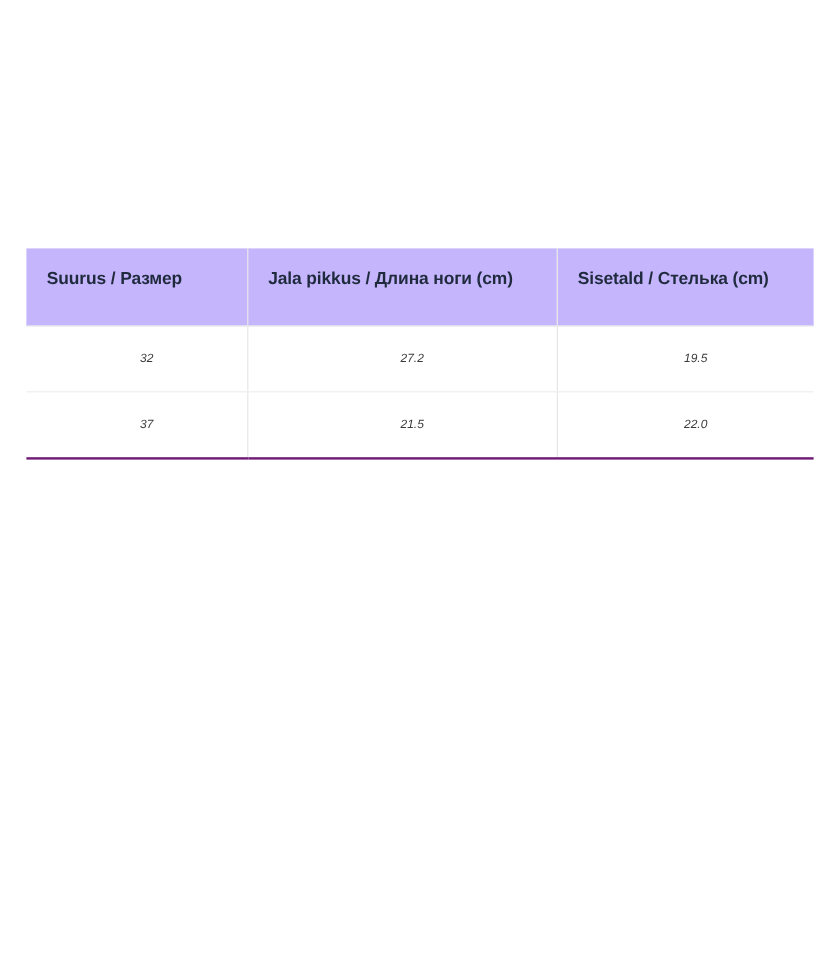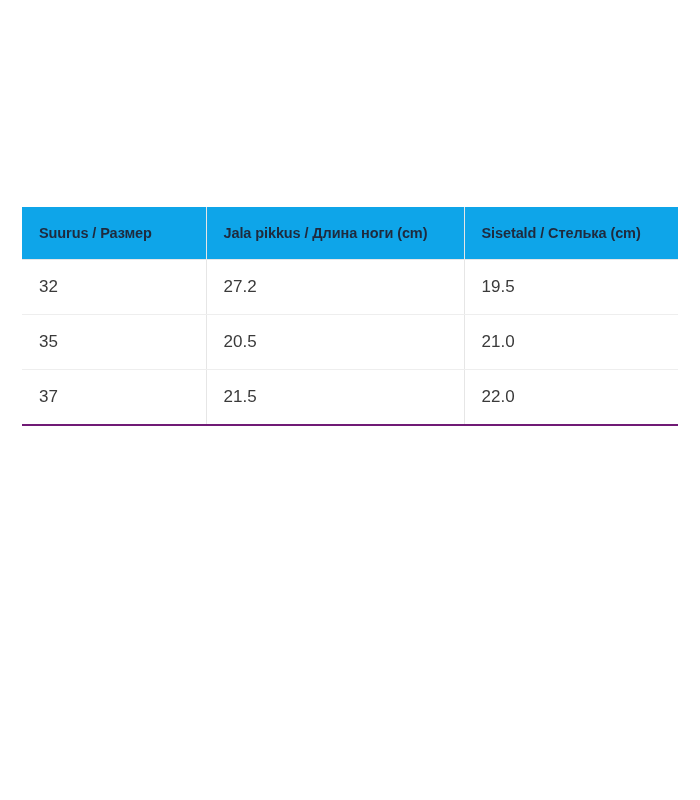--- a/index.html
+++ b/index.html
@@ -36,49 +36,50 @@
     border-collapse: collapse;
     table-layout: fixed;
     background: #ffffff;
   }
 
   table.size-table col.col-size    { width: 184px; }
   table.size-table col.col-foot    { width: 258px; }
   table.size-table col.col-insole  { width: 214px; }
 
   table.size-table thead th {
-    background: #0ea5e9;
+    background: #c4b5fd;
     color: #1f2a3d;
     font-weight: bold;
     font-size: 14.5px;
     text-align: left;
-    padding: 0 0 0 17px;
+    padding: 0 0 12px 17px;
     height: 52px;
     vertical-align: middle;
     border-bottom: 1px solid #e6e6e6;
     border-right: 1px solid #e6e6e6;
     white-space: nowrap;
     letter-spacing: -0.1px;
   }
   table.size-table thead th:last-child {
     border-right: none;
   }
 
   table.size-table tbody td {
     background: #ffffff;
     color: #3a3a3a;
     font-weight: normal;
-    font-size: 17px;
-    text-align: left;
+    font-size: 10px;
+    text-align: center;
     padding: 0 0 0 17px;
     height: 54px;
     vertical-align: middle;
     border-bottom: 1px solid #eeeeee;
     border-right: 1px solid #e6e6e6;
     white-space: nowrap;
+    font-style: italic;
   }
   table.size-table tbody td:last-child {
     border-right: none;
   }
   table.size-table tbody tr:last-child td {
     border-bottom: 2px solid #701a75;
   }
 </style>
 </head>
 <body>
@@ -99,25 +100,20 @@
           <th>Sisetald / Стелька (cm)</th>
         </tr>
       </thead>
       <tbody>
         <tr>
           <td>32</td>
           <td>27.2</td>
           <td>19.5</td>
         </tr>
         <tr>
-          <td>35</td>
-          <td>20.5</td>
-          <td>21.0</td>
-        </tr>
-        <tr>
           <td>37</td>
           <td>21.5</td>
           <td>22.0</td>
         </tr>
       </tbody>
     </table>
   </div>
 
 </div>
 

